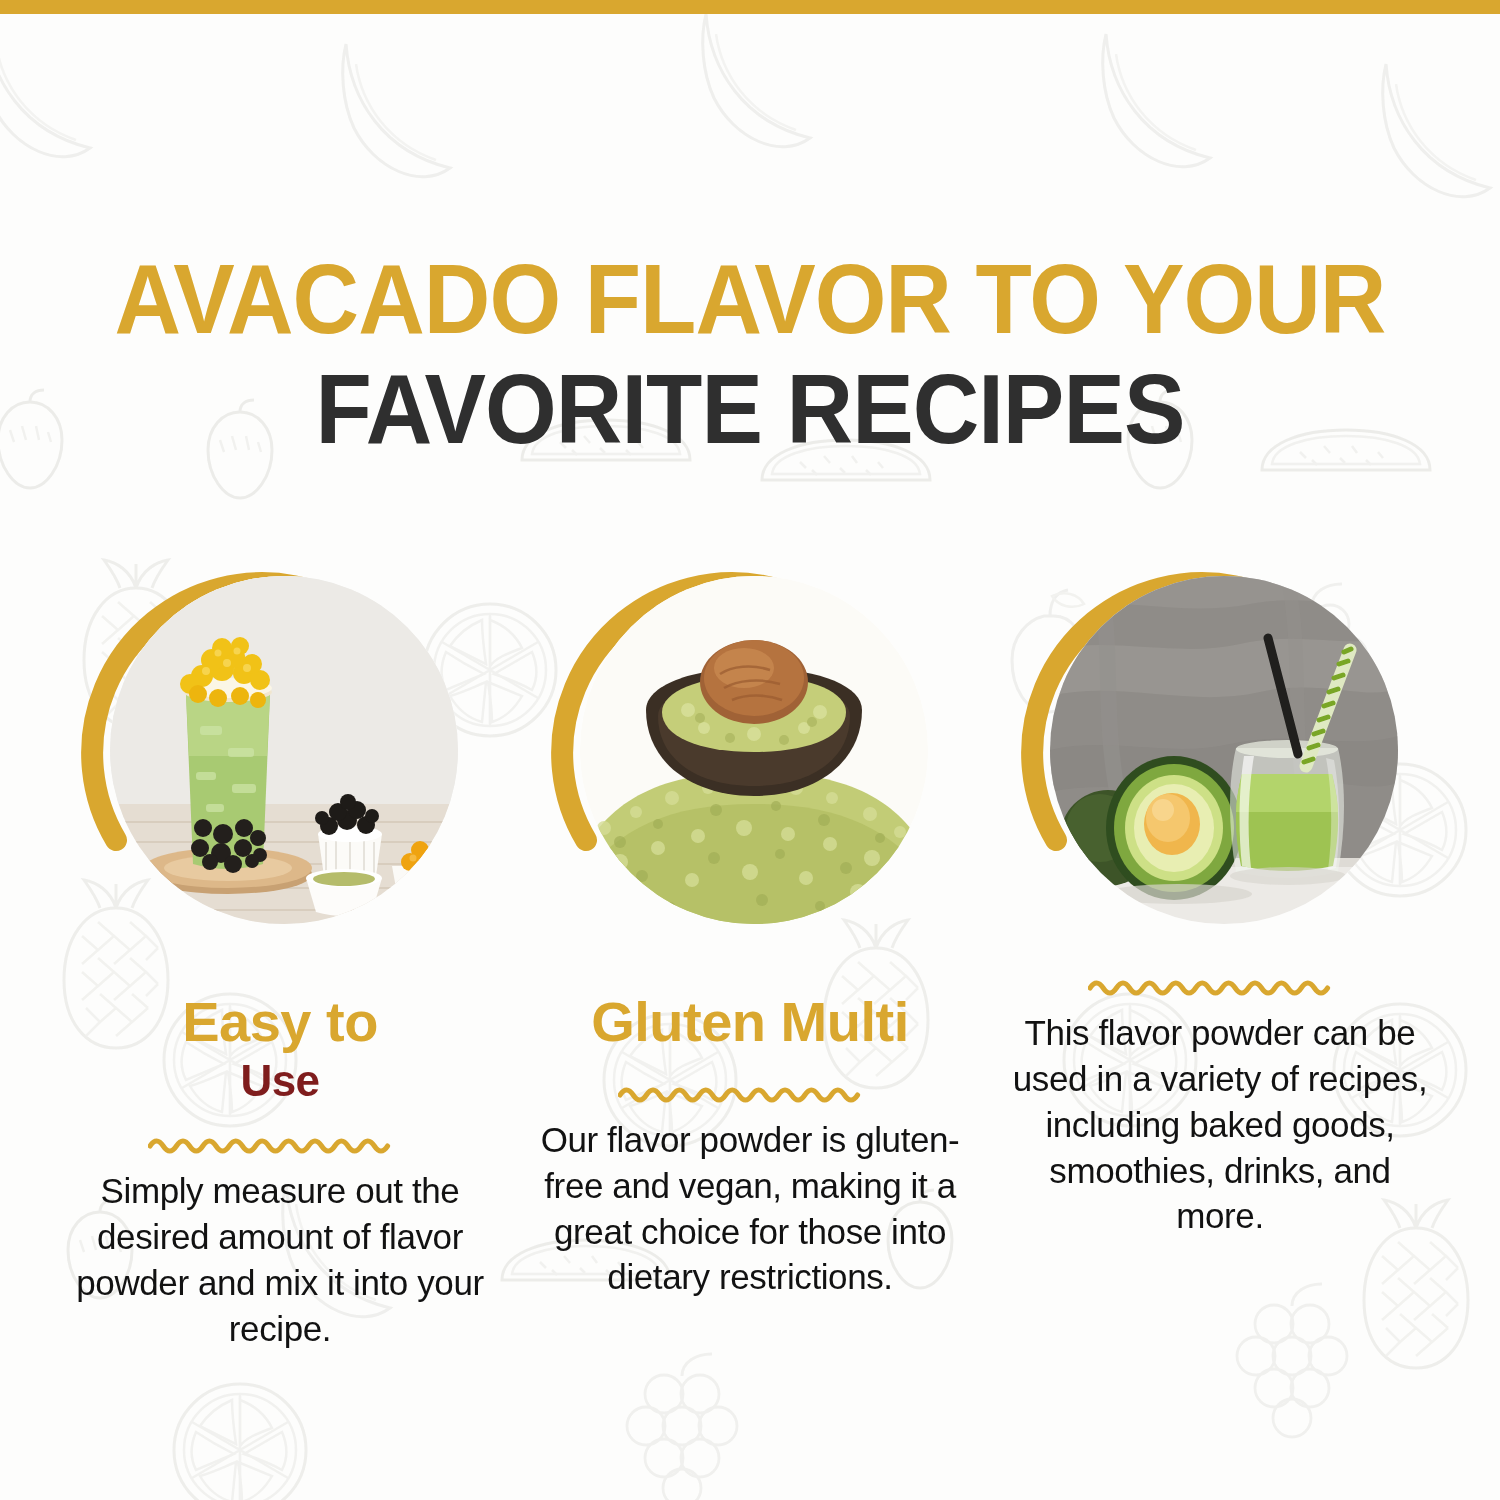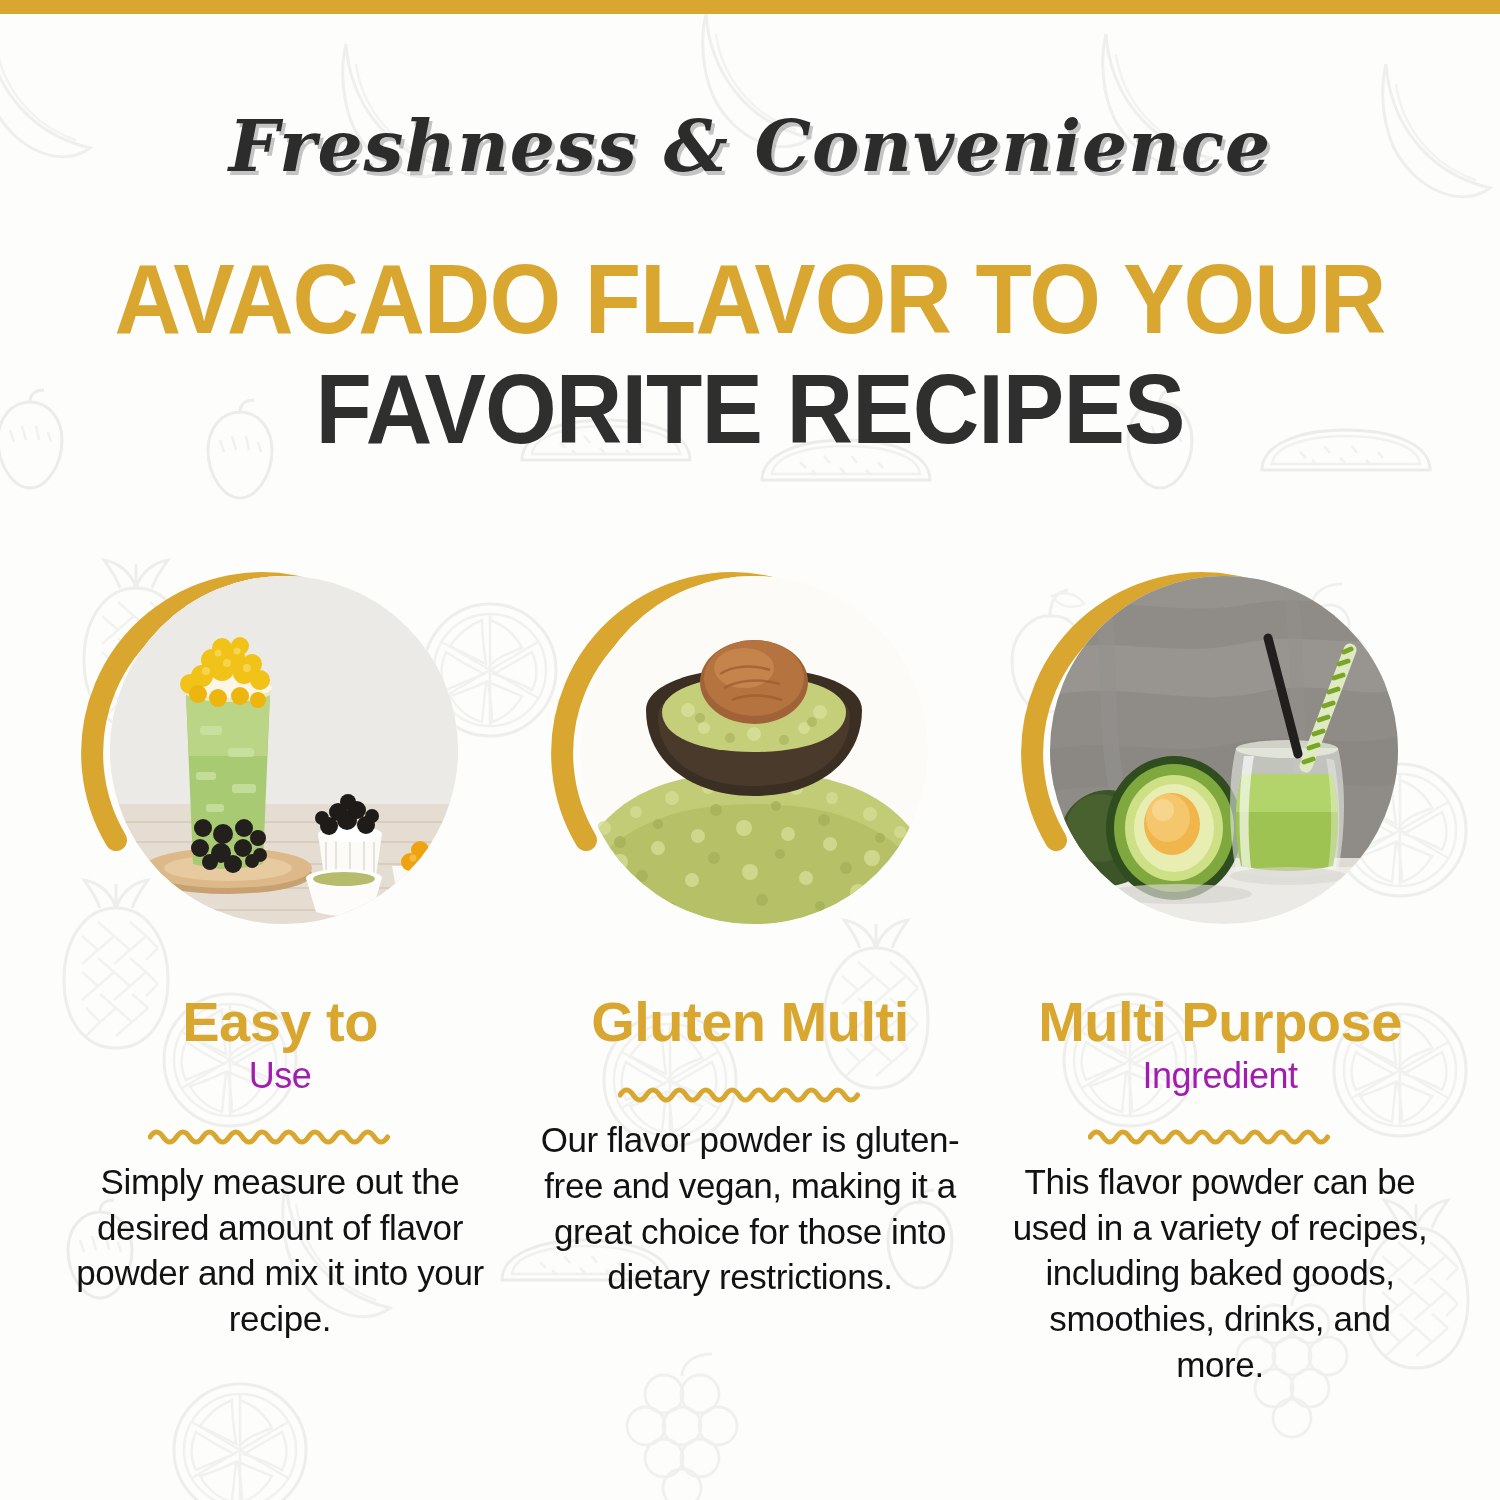--- a/index.html
+++ b/index.html
@@ -132,23 +132,23 @@
   }
   .title .gold {
     display: block;
     font-size: 56px;
     font-weight: bold;
     color: #d9a72f;
     letter-spacing: -0.5px;
   }
   .title .dark {
     display: block;
-    font-size: 36px;
-    font-weight: normal;
-    color: #a21caf;
+    font-size: 44px;
+    font-weight: bold;
+    color: #7f1d1d;
     letter-spacing: -0.5px;
   }
 
   
   .wave {
     margin-top: 26px;
     width: 264px;
     height: 22px;
   }
 
@@ -262,21 +262,20 @@
     <use href="#wm-grapes" x="1230" y="1300"></use>
     <use href="#wm-pineapple" x="1360" y="1200"></use>
     <use href="#wm-citrus" x="170" y="1380"></use>
   </g>
 </svg>
 
 <div id="top-bar"></div>
 
 <div id="content">
 
-  <div id="script-heading">Freshness &amp; Convenience</div>
 
   <div id="headline-line1" class="headline">AVACADO FLAVOR TO YOUR</div>
 
   <div id="headline-line2" class="headline">FAVORITE RECIPES</div>
 
   <div id="columns">
 
     <div class="column">
 
       <div class="media">
@@ -554,24 +553,20 @@
                 <path d="M289 88 l9 -3"></path>
               <path d="M294 76 l7 -3"></path>
             </g>
 
             <ellipse cx="128" cy="318" rx="74" ry="10" fill="#d7d4cd" opacity="0.7"></ellipse>
             <ellipse cx="238" cy="300" rx="58" ry="9" fill="#d7d4cd" opacity="0.6"></ellipse>
           </svg>
         </div>
       </div>
 
-      <div class="title">
-        <span class="gold">Multi Purpose</span>
-        <span class="dark">Ingredient</span>
-      </div>
 
       <svg class="wave" viewBox="0 0 264 22" preserveAspectRatio="none">
         <path d="M2 14 q6.6 -10 13.2 0 t13.2 0 t13.2 0 t13.2 0 t13.2 0 t13.2 0 t13.2 0 t13.2 0 t13.2 0 t13.2 0 t13.2 0 t13.2 0 t13.2 0 t13.2 0 t13.2 0 t13.2 0 t13.2 0 t13.2 0" fill="none" stroke="#d9a72f" stroke-width="5" stroke-linecap="round"></path>
       </svg>
 
       <p class="body-text">This flavor powder can be used in a variety of recipes, including baked goods, smoothies, drinks, and more.</p>
     </div>
 
   </div>
 </div>

